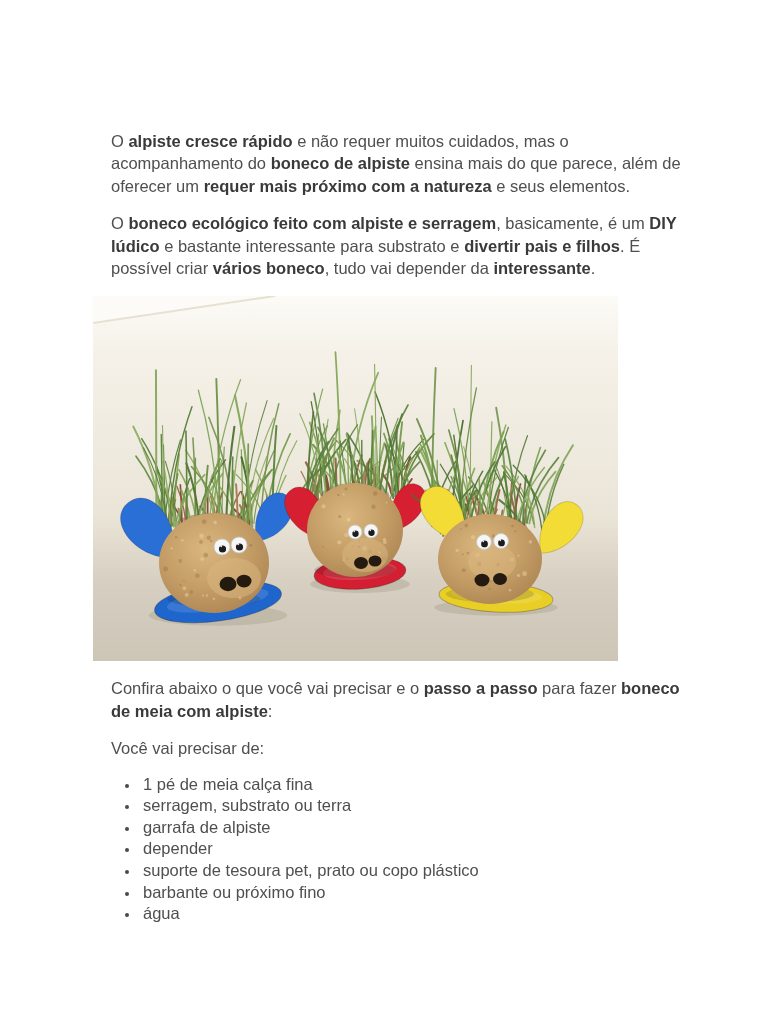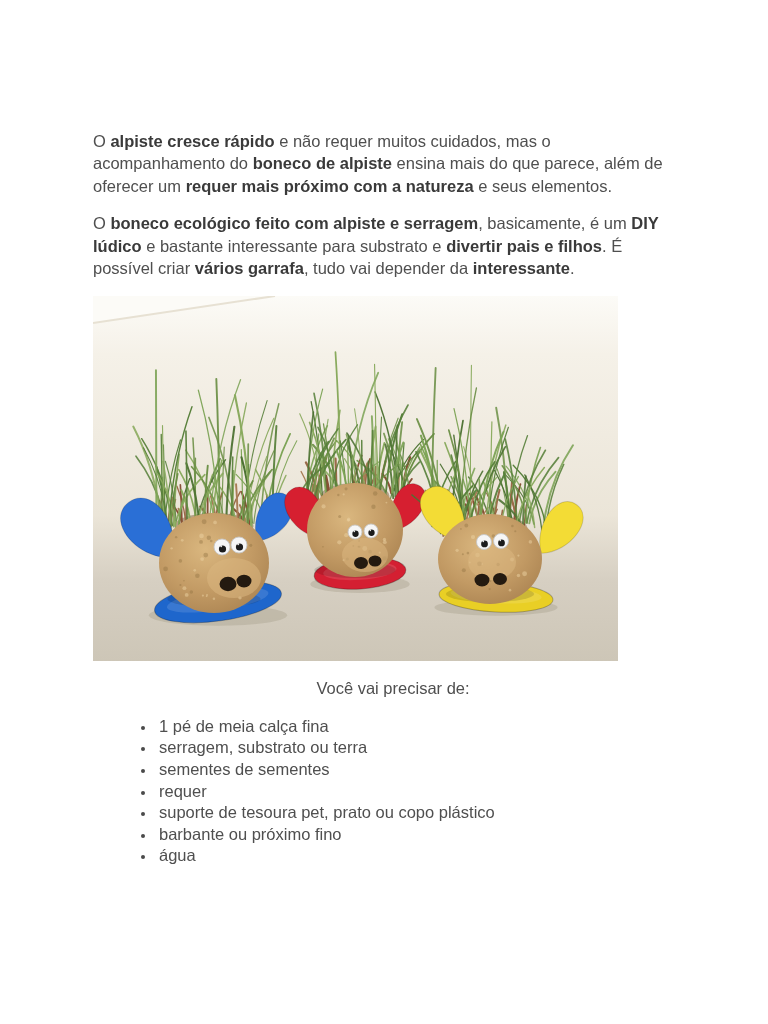--- a/index.html
+++ b/index.html
@@ -6,42 +6,42 @@
   body{
     width:768px;height:1024px;background:#ffffff;
     font-family:"Liberation Sans","DejaVu Sans",sans-serif;
     -webkit-font-smoothing:antialiased;
   }
   .page{position:relative;width:768px;height:1024px;background:#ffffff;overflow:hidden;}
   .content{
     position:absolute;left:93px;top:130px;width:600px;
     color:#4f4f4f;font-size:16.5px;line-height:22.4px;
   }
-  p{margin:0 0 15px 0;white-space:pre-wrap;}
+  p{margin:0 0 15px 18px;white-space:pre-wrap;}
   p b{color:#3a3a3a;font-weight:700;}
   figure{margin:17px 0 16px 0;padding:0;width:525px;height:365px;line-height:0;}
   figure svg{display:block;}
-  .supplies-intro{margin-bottom:14px;text-align:center;}
-  ul.supplies{margin:16px;padding:0 0 0 47px;list-style:disc;}
+  .supplies-intro{margin-bottom:14px;}
+  ul.supplies{margin:0;padding:0 0 0 47px;list-style:disc;}
   ul.supplies li{line-height:21.6px;padding-left:3px;}
   ul.supplies li::marker{color:#4a4a4a;font-size:0.85em;}
 </style>
 </head>
 <body>
 
 <div class="page">
   <div class="content">
 
     <p><span>O </span><b>alpiste cresce rápido</b><span> e não requer muitos cuidados, mas o
 acompanhamento do </span><b>boneco de alpiste</b><span> ensina mais do que parece, além de
 oferecer um </span><b>requer mais próximo com a natureza</b><span> e seus elementos.</span></p>
 
     <p><span>O </span><b>boneco ecológico feito com alpiste e serragem</b><span>, basicamente, é um </span><b>DIY
 lúdico</b><span> e bastante interessante para substrato e </span><b>divertir pais e filhos</b><span>. É
-possível criar </span><b>vários garrafa</b><span>, tudo vai depender da </span><b>interessante</b><span>.</span></p>
+possível criar </span><b>vários boneco</b><span>, tudo vai depender da </span><b>interessante</b><span>.</span></p>
 
     <figure>
       <svg id="photo-svg" width="525" height="365" viewBox="0 0 525 365" xmlns="http://www.w3.org/2000/svg">
           <defs>
             <linearGradient id="bgGrad" x1="0" y1="0" x2="0" y2="1">
               <stop offset="0" stop-color="#fcfbf7"></stop>
               <stop offset="0.16" stop-color="#f5f1e8"></stop>
               <stop offset="0.60" stop-color="#ebe5d8"></stop>
               <stop offset="0.78" stop-color="#d6cfc2"></stop>
               <stop offset="1" stop-color="#cdc6b7"></stop>
@@ -471,27 +471,29 @@
             <circle cx="390.25" cy="245.25" r="0.8999999999999999" fill="#ffffff" opacity="0.9"></circle>
             <circle cx="408" cy="245" r="7.5" fill="#f6f6f6" stroke="#c6c6c6" stroke-width="0.9"></circle>
             <circle cx="408.5" cy="246.875" r="3.375" fill="#1c1c1c"></circle>
             <circle cx="407.25" cy="244.25" r="0.8999999999999999" fill="#ffffff" opacity="0.9"></circle>
             <ellipse cx="389" cy="284" rx="7.5" ry="6.375" fill="#241a10"></ellipse>
             <ellipse cx="407" cy="283" rx="7" ry="5.95" fill="#241a10"></ellipse>
           </g>
         </svg>
     </figure>
 
+    <p><span>Confira abaixo o que você vai precisar e o </span><b>passo a passo</b><span> para fazer </span><b>boneco
+de meia com alpiste</b><span>:</span></p>
 
     <p class="supplies-intro">Você vai precisar de:</p>
 
     <ul class="supplies">
         <li>1 pé de meia calça fina</li>
         <li>serragem, substrato ou terra</li>
-        <li>sementes de sementes</li>
-        <li>requer</li>
+        <li>garrafa de alpiste</li>
+        <li>depender</li>
         <li>suporte de tesoura pet, prato ou copo plástico</li>
         <li>barbante ou próximo fino</li>
         <li>água</li>
       </ul>
 
   </div>
 </div>
 
 </body></html>

